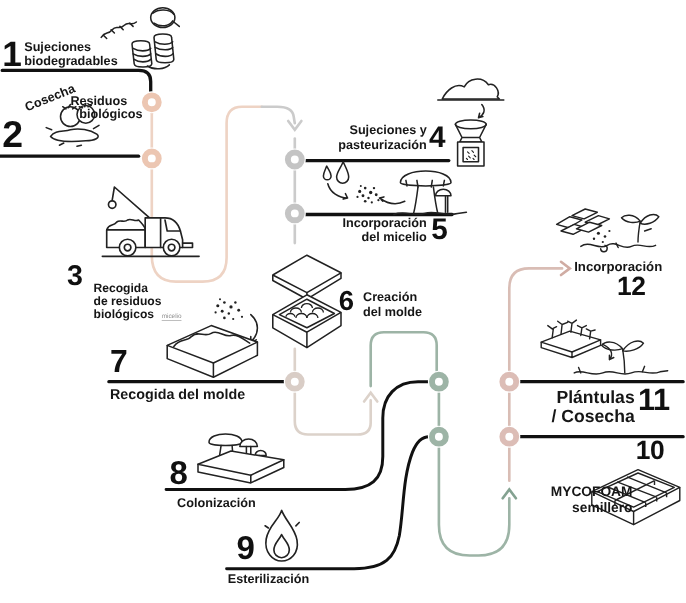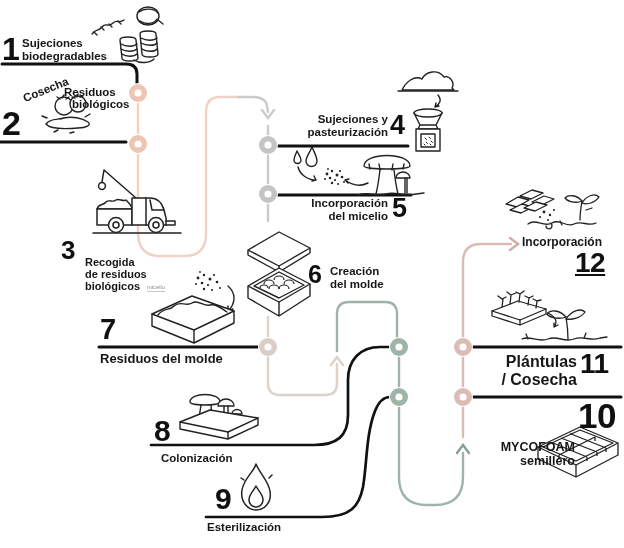--- a/index.html
+++ b/index.html
@@ -336,37 +336,37 @@
   </div>
   <div class="num" style="left:392px;top:195px;font-size:27px;">5</div>
 
   <div class="num" style="left:308px;top:262px;font-size:25px;">6</div>
   <div class="lbl" style="left:330px;top:265px;font-size:11.5px;">
     <span>Creación</span>
     <span>del molde</span>
   </div>
 
   <div class="num" style="left:100px;top:315px;font-size:29px;">7</div>
-  <div class="lbl" style="left:100px;top:352px;font-size:13px;">Residuos del molde</div>
+  <div class="lbl" style="left:100px;top:352px;font-size:13px;">Recogida del molde</div>
   <div class="tiny-note" style="left:147px;top:284px;">micelio</div>
 
   <div class="num" style="left:154px;top:416px;font-size:30px;">8</div>
   <div class="lbl" style="left:161px;top:452px;font-size:11.5px;text-align:center;">Colonización</div>
 
   <div class="num" style="left:215px;top:484px;font-size:30px;">9</div>
   <div class="lbl" style="left:207px;top:521px;font-size:11.5px;">Esterilización</div>
 
   <div class="lbl ralign" style="left:480px;top:402px;width:95px;font-size:12.5px;margin-top:39px;">
     <span>MYCOFOAM</span>
     <span>semillero</span>
   </div>
-  <div class="num" style="left:578px;top:398px;font-size:35px;">10</div>
+  <div class="num" style="left:578px;top:398px;font-size:24px;">10</div>
 
   <div class="lbl ralign" style="left:482px;top:353px;width:95px;font-size:16px;">
     <span>Plántulas</span>
     <span>/ Cosecha</span>
   </div>
   <div class="num" style="left:580px;top:350px;font-size:28px;">11</div>
 
   <div class="lbl" style="left:522px;top:236px;font-size:12px;">Incorporación</div>
-  <div class="num" style="left:575px;top:249px;font-size:28px;text-decoration:underline;">12</div>
+  <div class="num" style="left:561px;top:249px;font-size:24px;">12</div>
 
 </div>
 
 </body></html>

